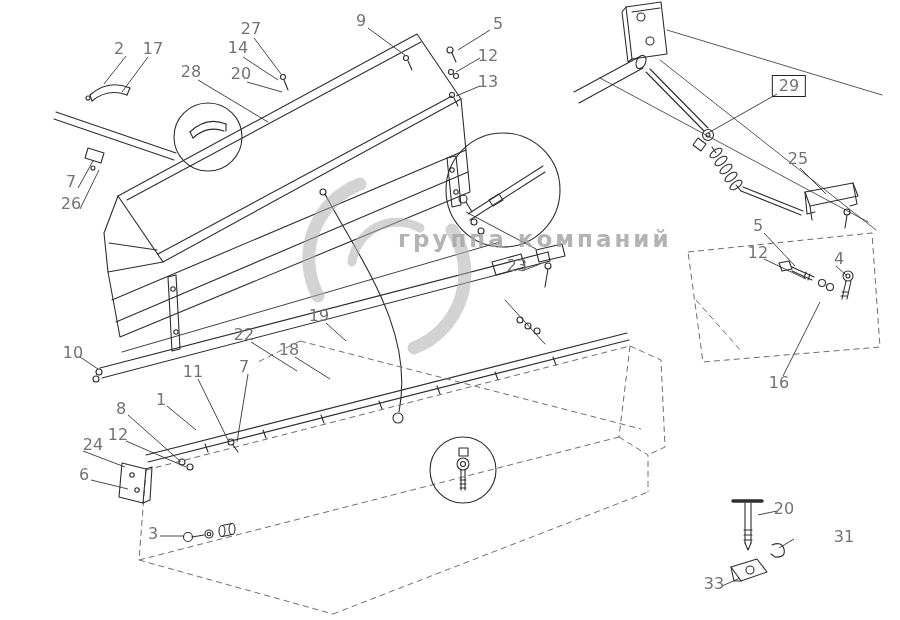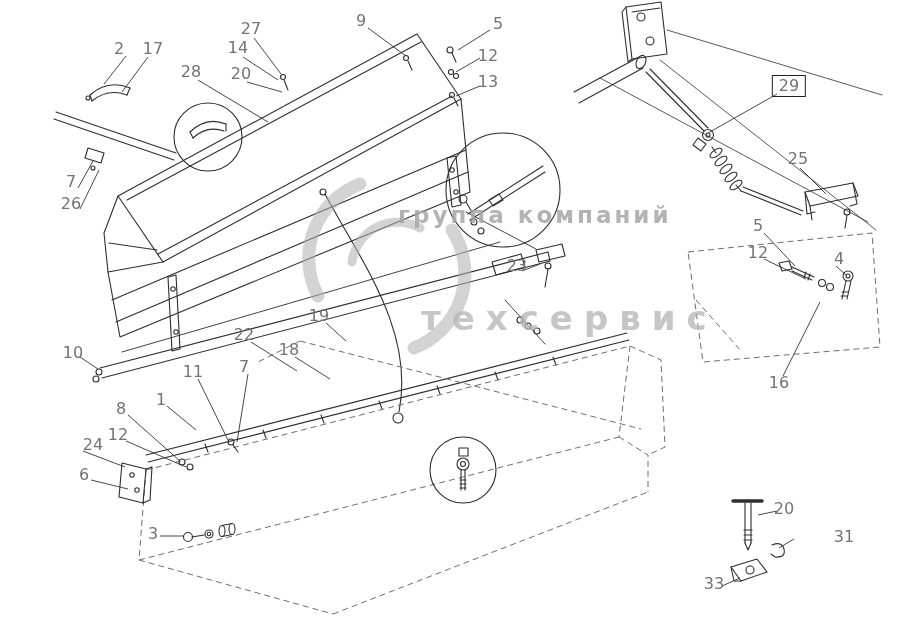--- a/index.html
+++ b/index.html
@@ -1,21 +1,21 @@
 <!DOCTYPE html>
 <html><head>
 <meta charset="utf-8">
 <style>
   html,body{margin:0;padding:0;background:#ffffff;}
   .canvas{
     position:relative;width:900px;height:620px;background:#ffffff;overflow:hidden;
     font-family:"DejaVu Sans","Liberation Sans",sans-serif;
   }
   svg.art{position:absolute;left:0;top:0;z-index:1;}
-  .watermark-text{position:absolute;z-index:2;pointer-events:none;white-space:nowrap;font-weight:bold;}
+  .watermark-text{position:absolute;z-index:2;pointer-events:none;white-space:nowrap;font-weight:bold;margin-top:24px;}
   .wm-line1{left:398px;top:202px;font-size:23px;letter-spacing:3px;opacity:.85;}
   .wm-line2{left:337px;top:228px;font-size:50px;letter-spacing:5px;opacity:.72;text-shadow:2px 2px 2px rgba(110,110,110,.45);}
   .wm-line3{left:421px;top:298px;font-size:34px;letter-spacing:11px;opacity:.8;}
   .callout-layer{position:absolute;left:0;top:0;width:100%;height:100%;z-index:3;}
   .callout{
     position:absolute;transform:translate(-50%,-50%);
     font-size:16px;color:#737373;line-height:1;background:transparent;
   }
   .callout.boxed{border:1.6px solid #222;padding:2px 6px;}
 </style>
@@ -253,21 +253,20 @@
     </g>
 
     <g stroke="#b0b0b0" fill="none" opacity="0.55" stroke-linecap="round">
       <path d="M318,296 a80,80 0 0 1 42,-112" stroke-width="13"></path>
       <path d="M452,230 a80,80 0 0 1 -38,118" stroke-width="13"></path>
       <path d="M352,262 a46,46 0 0 1 68,-34" stroke-width="9"></path>
     </g>
   </svg>
 
   <div class="watermark-text wm-line1" style="color: rgb(166, 166, 166);">группа компаний</div>
-  <div class="watermark-text wm-line3" style="color: rgb(184, 184, 184);">техсервис</div>
 
   <div class="callout-layer">
       <div class="callout" style="left: 119px; top: 49px;">2</div>
       <div class="callout" style="left: 153px; top: 49px;">17</div>
       <div class="callout" style="left: 251px; top: 29px;">27</div>
       <div class="callout" style="left: 238px; top: 48px;">14</div>
       <div class="callout" style="left: 241px; top: 74px;">20</div>
       <div class="callout" style="left: 191px; top: 72px;">28</div>
       <div class="callout" style="left: 361px; top: 21px;">9</div>
       <div class="callout" style="left: 498px; top: 24px;">5</div>

